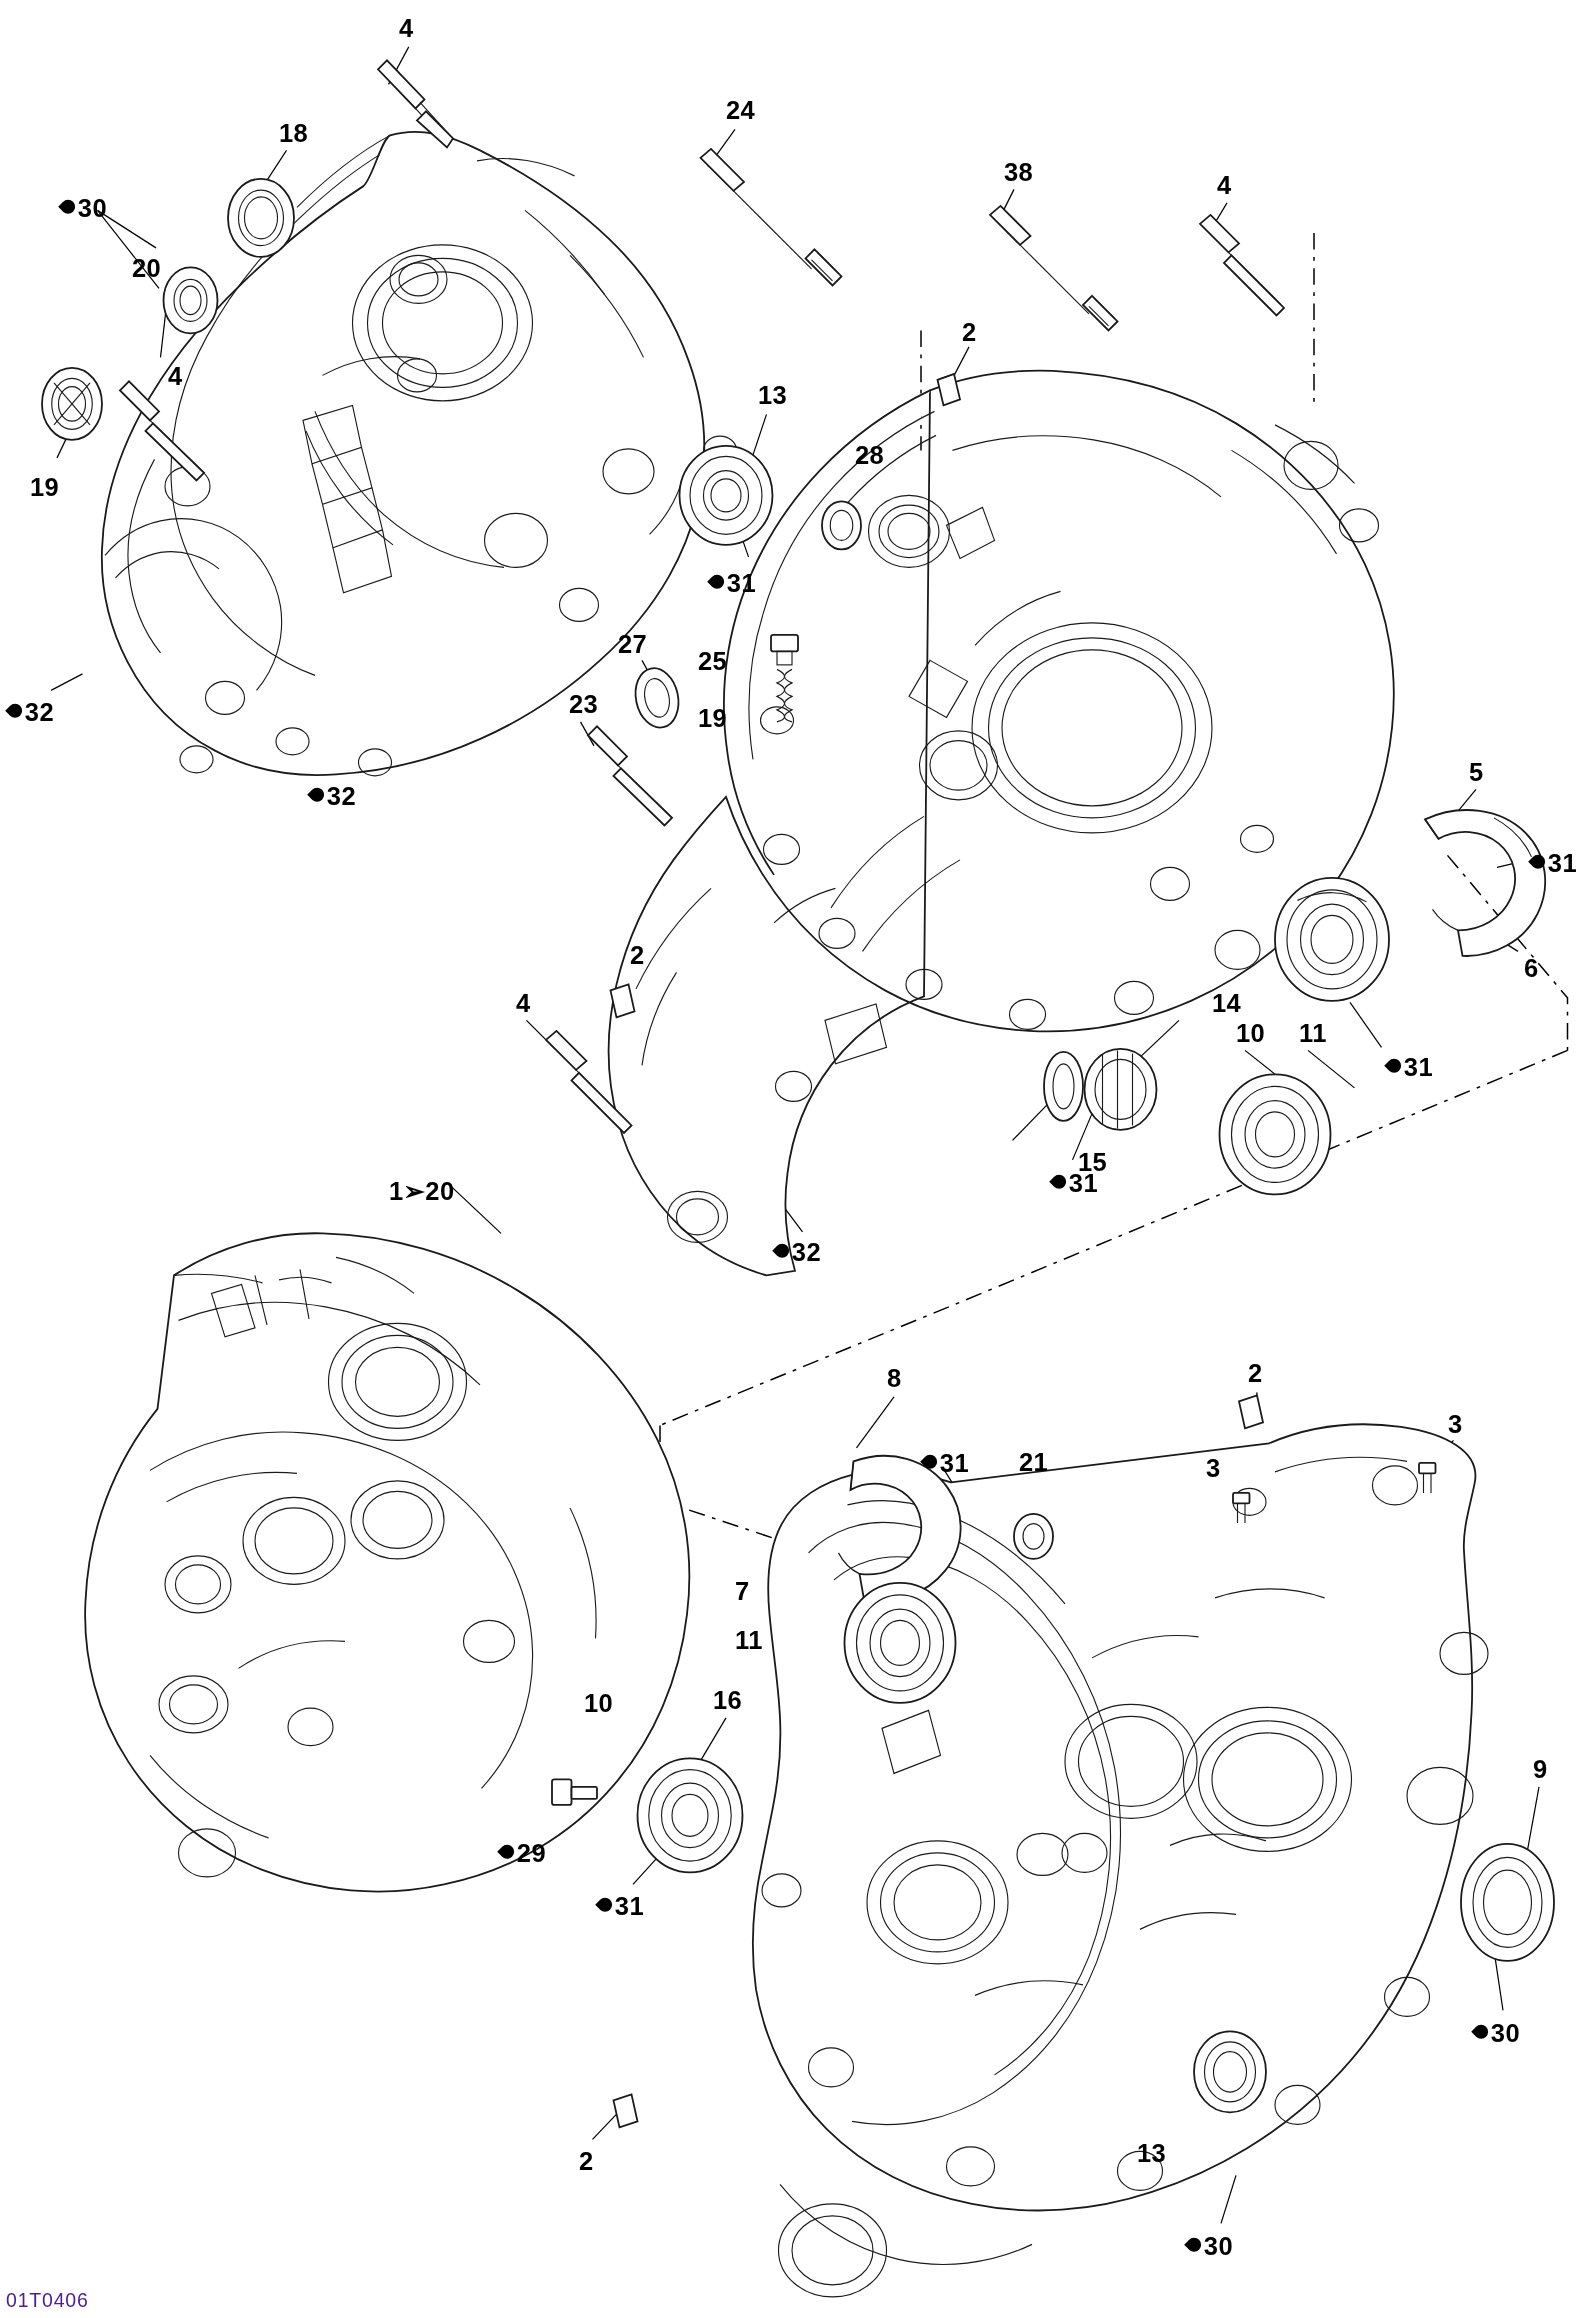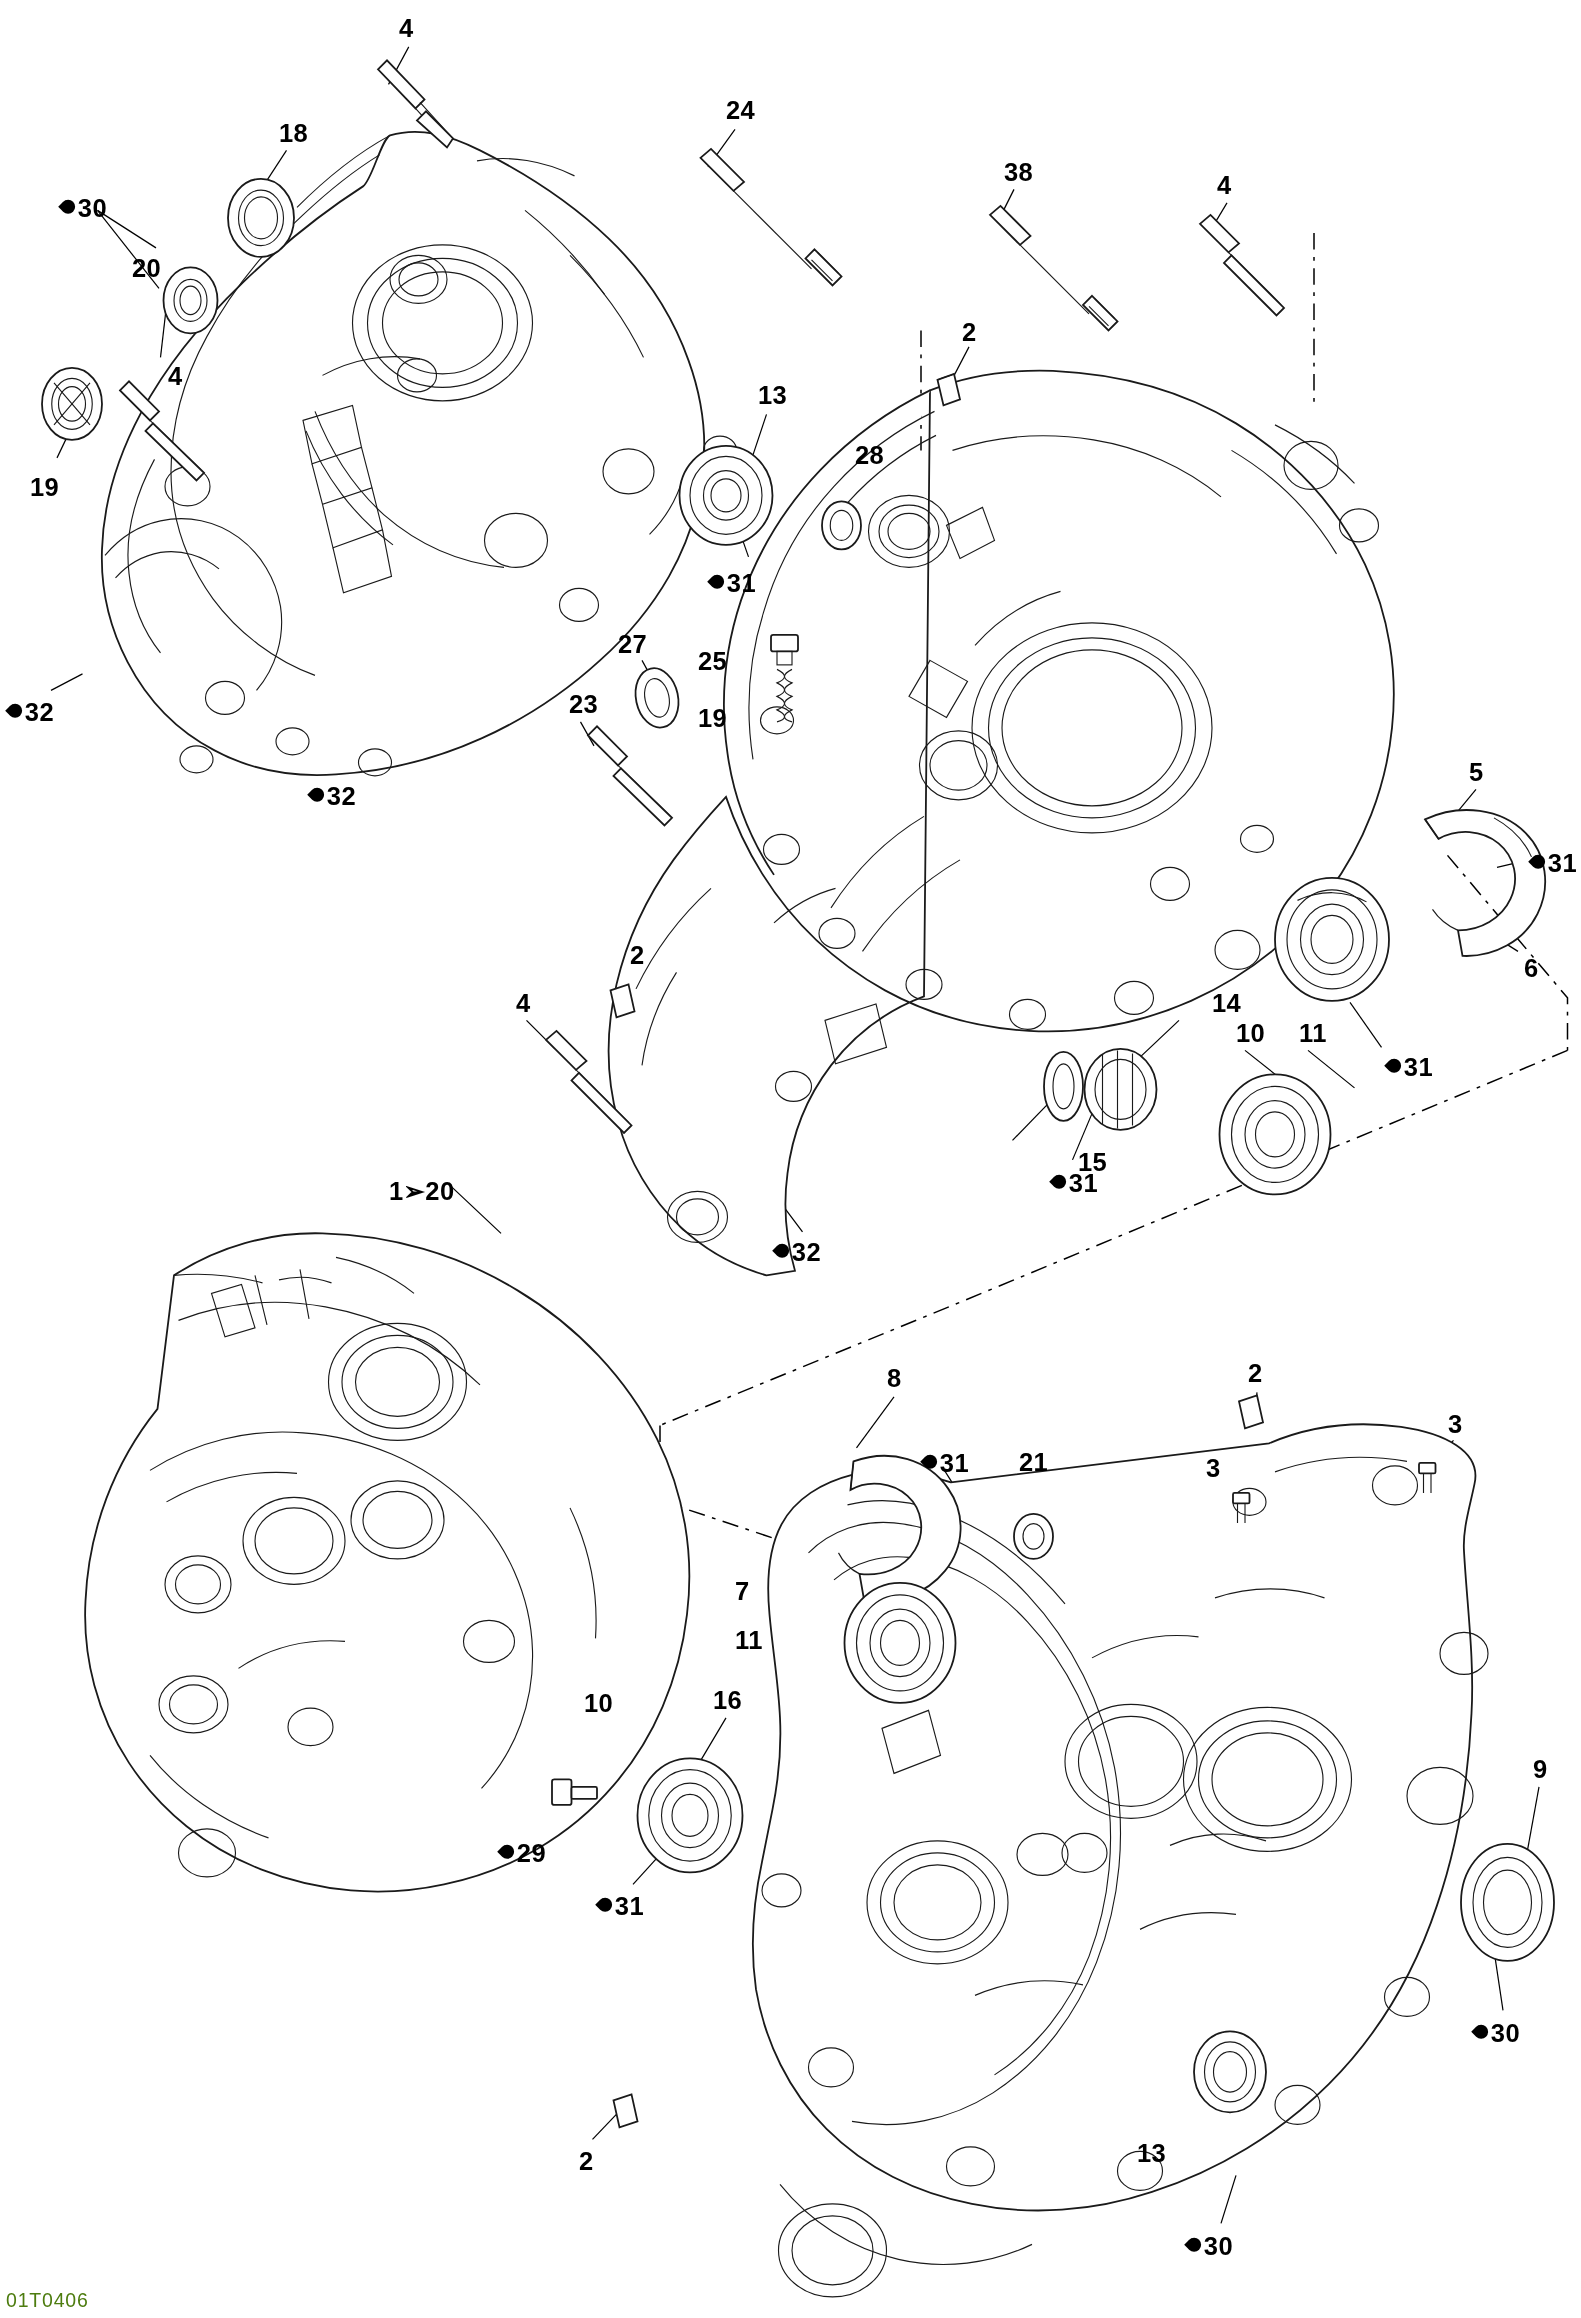--- a/index.html
+++ b/index.html
@@ -54,21 +54,21 @@
     height: 5.3px;
     background: #000;
     transform: rotate(20deg);
   }
   .footer-code {
     position: absolute;
     left: 6px;
     bottom: 7.5px;
     font-family: "Liberation Sans", sans-serif;
     font-size: 19.5px;
-    color: #4d7c0f;
+    color: #4c1d95;
     letter-spacing: 0.8px;
   }
   svg.art {
     position: absolute;
     left: 0;
     top: 0;
     width: 1581px;
     height: 2319px;
     pointer-events: none;
   }

